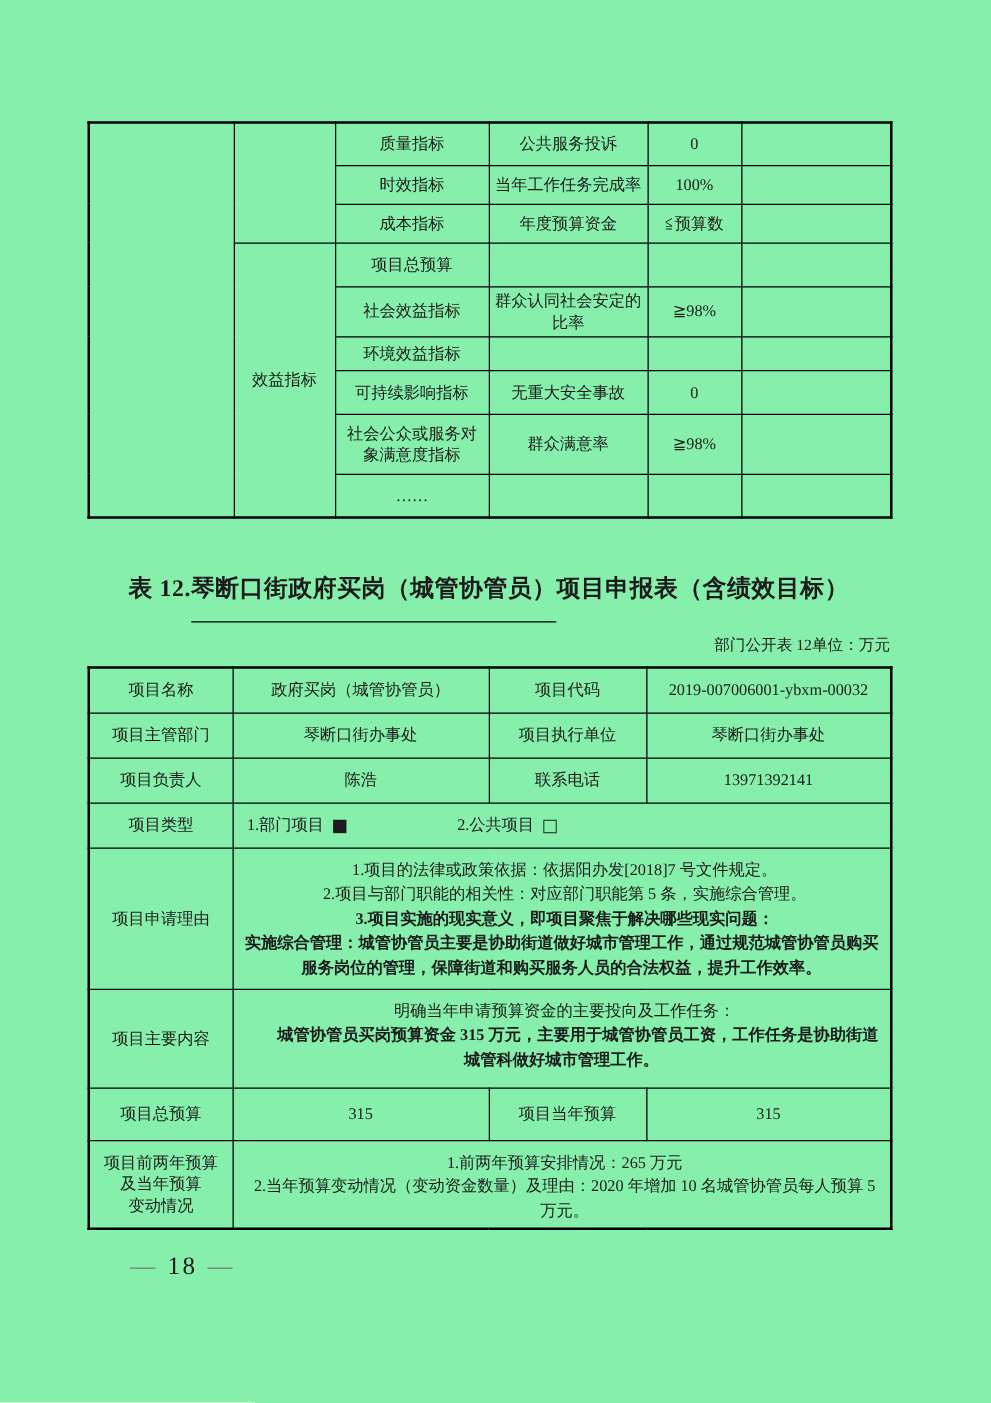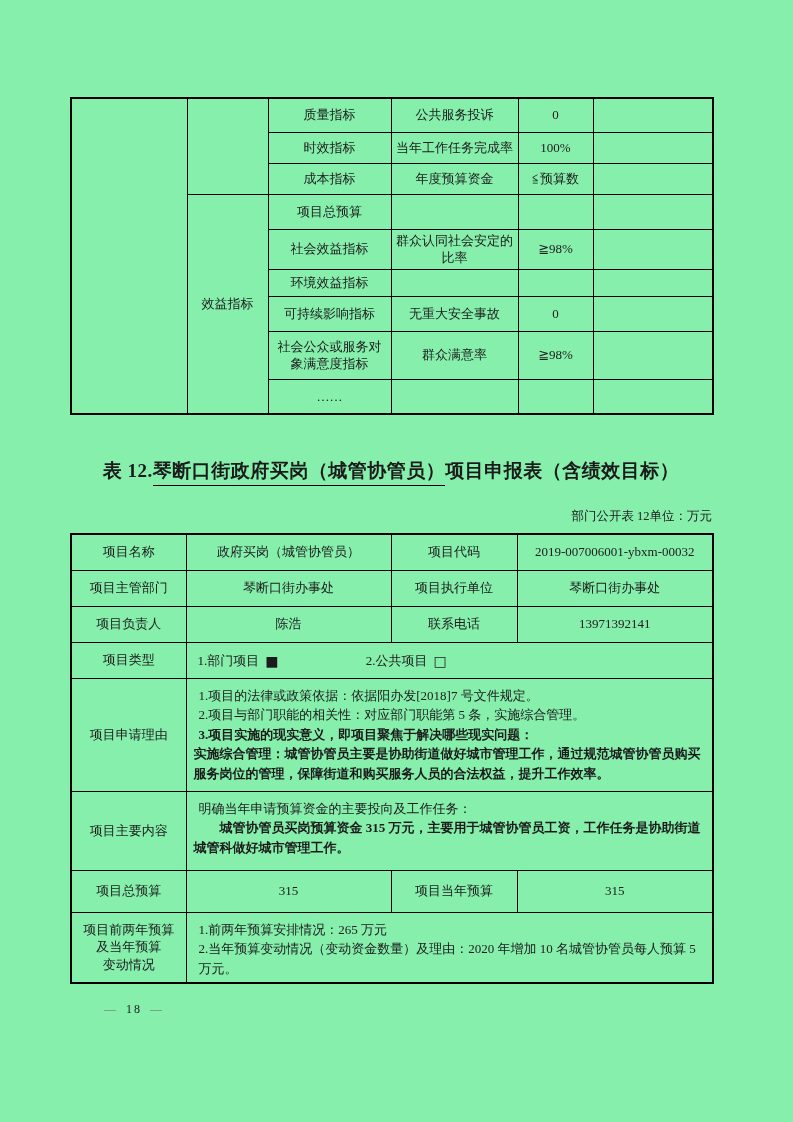--- a/index.html
+++ b/index.html
@@ -30,42 +30,42 @@
   .top-table{position:absolute;top:97px;left:70px;}
   .form-table{position:absolute;top:533px;left:70px;}
   .h34{height:34px}.h31{height:31px}.h35{height:35px}.h40{height:40px}.h27{height:27px}.h48{height:48px}
   .r36{height:36px}.r113{height:113px}.r79{height:79px}.r42{height:42px}.r70{height:70px}
 
   .doc-title{
     position:absolute;top:458px;left:60px;width:662px;
     text-align:center;font-size:19px;font-weight:bold;letter-spacing:0.5px;
     white-space:nowrap;
   }
-  .doc-title .u{border-bottom:1.6px solid #000;padding-bottom:4px;}
+  .doc-title .u{border-bottom:1.6px solid #000;padding-bottom:15px;}
   .meta-row{
     position:absolute;top:508px;left:70px;width:642px;
     display:flex;justify-content:flex-end;align-items:flex-end;
     font-size:12.5px;
   }
   .para-cell{
     text-align:left !important;
     vertical-align:top !important;
     padding:7px 7px 4px 7px !important;
   }
-  .p-line{line-height:1.5;}
+  .p-line{line-height:1.5;text-align:center;}
   .li{padding-left:5px;}
   .ind2{text-indent:2em;}
   .b{font-weight:bold;}
   .label-pre{white-space:pre-line;line-height:1.6;}
   .type-cell{text-align:left !important;padding-left:11px !important;}
   .opt2{margin-left:84px;}
   .box{font-size:14px;position:relative;top:1px;margin-left:6px;font-family:"DejaVu Sans",sans-serif;}
   .page-number{
     position:absolute;top:1002px;left:104px;
-    font-size:12px;letter-spacing:2px;
+    font-size:20px;letter-spacing:2px;
   }
   .page-number .dash{color:#7a7a7a;}
   .page-number .num{padding:0 8px;}
 </style>
 </head>
 <body>
 
 <div class="page">
 
   <table class="tbl top-table">

